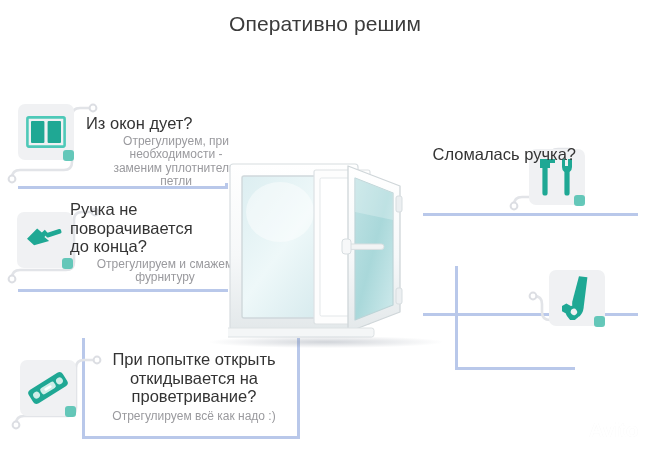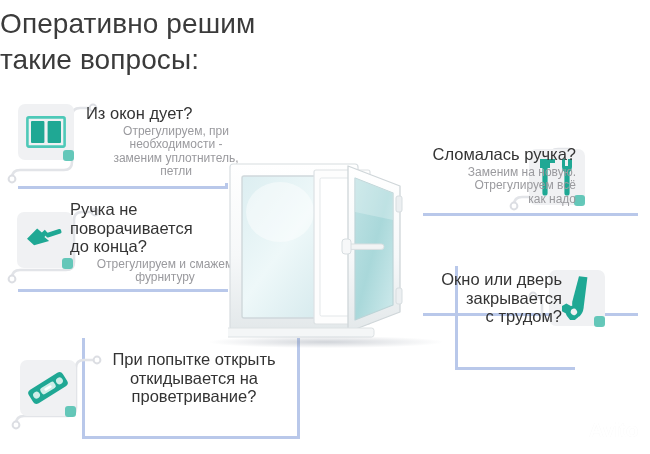--- a/index.html
+++ b/index.html
@@ -12,22 +12,22 @@
   }
   #root{position:absolute;inset:0;}
 
   
   .deco{position:absolute;background:#c3d0ef;}
   .deco.thick{background:#b9c8ea;}
 
   
   .title{
     position:absolute;left:0;top:6px;width:650px;
-    text-align:left;
-    font-size:28px;line-height:36px;
+    text-align:center;
+    font-size:21px;line-height:36px;
     color:#3b3b3b;
     font-weight:400;
     letter-spacing:0.1px;
   }
   .title span{display:block;}
 
   
   .block{position:absolute;}
   .icon-box{
     position:absolute;
@@ -102,42 +102,41 @@
 
   <div class="deco thick" style="left:82px;  top:338px; width:3px;   height:100px;"></div>
   <div class="deco thick" style="left:82px;  top:436px; width:218px; height:3px;"></div>
   <div class="deco thick" style="left:297px; top:338px; width:3px;   height:101px;"></div>
 
   <div class="deco thick" style="left:455px; top:266px; width:3px;   height:104px;"></div>
   <div class="deco thick" style="left:455px; top:367px; width:120px; height:3px;"></div>
 
   <div class="title">
     <span>Оперативно решим</span>
-    <span>такие вопросы:</span>
   </div>
 
   <div class="block" style="left:10px;top:100px;">
     <div class="conn" style="left:0;top:0;">
       <svg width="95" height="86" viewBox="0 0 95 86">
         <path d="M82,8 L70,8 Q62,8 62,16 L62,62 Q62,70 54,70 L10,70 Q2,70 2,78" fill="none" stroke="#e2e4e8" stroke-width="2.6" stroke-linecap="round"></path>
         <circle cx="83" cy="8" r="3.4" fill="#ffffff" stroke="#dcdee3" stroke-width="2"></circle>
         <circle cx="2" cy="79" r="3.4" fill="#ffffff" stroke="#dcdee3" stroke-width="2"></circle>
       </svg>
     </div>
     <div class="icon-box" style="left:8px;top:4px;">
       <div class="glyph">
         <svg width="40" height="32" viewBox="0 0 40 32">
           <rect x="1.4" y="1.4" width="37.2" height="29.2" rx="1.5" fill="none" stroke="#4ec9b8" stroke-width="2.6"></rect>
           <rect x="5" y="5" width="13.4" height="22" rx="1" fill="#1fa894"></rect>
           <rect x="21.6" y="5" width="13.4" height="22" rx="1" fill="#1fa894"></rect>
         </svg>
       </div>
       <div class="dot-sq" style="left:45px;top:46px;"></div>
     </div>
-    <div class="ta-l" style="position:absolute;left:76px;top:4px;width:180px;">
+    <div class="ta-l" style="position:absolute;left:76px;top:14px;width:180px;">
       <div class="heading">Из окон дует?</div>
       <div class="sub ta-c" style="text-align:center;">Отрегулируем, при необходимости -
 заменим уплотнитель,
 петли</div>
     </div>
   </div>
 
   <div class="block" style="left:6px;top:200px;">
     <div class="conn" style="left:0;top:0;">
       <svg width="100" height="90" viewBox="0 0 100 90">
@@ -185,20 +184,21 @@
             <circle cx="36.5" cy="21" r="3.4" fill="#cfeee8"></circle>
           </g>
         </svg>
       </div>
       <div class="dot-sq" style="left:45px;top:46px;"></div>
     </div>
     <div class="ta-c" style="position:absolute;left:72px;top:0px;width:224px;">
       <div class="heading" style="text-align:center;">При попытке открыть
 откидывается на
 проветривание?</div>
+      <div class="sub" style="text-align:center;margin-top:4px;">Отрегулируем всё как надо :)</div>
     </div>
   </div>
 
   <div class="block" style="left:404px;top:145px;">
     <div class="conn" style="left:0;top:0;">
       <svg width="170" height="84" viewBox="0 0 170 84">
         <path d="M166,4 L154,4 Q146,4 146,12 L146,44 Q146,52 138,52 L118,52 Q110,52 110,60" fill="none" stroke="#e2e4e8" stroke-width="2.6" stroke-linecap="round"></path>
         <circle cx="110" cy="61" r="3.4" fill="#ffffff" stroke="#dcdee3" stroke-width="2"></circle>
       </svg>
     </div>
@@ -208,23 +208,20 @@
 
           <path d="M6,4 L21,4 L21,8 L16,8 L16,13 L13.6,13 L13.6,38 Q13.6,40.6 11,40.6 Q8.4,40.6 8.4,38 L8.4,13 L6,13 Z" fill="#1fa894"></path>
 
           <path d="M31,4 L31,11 L34,11 L34,4 L38,4 L38,12 Q38,15.5 35.6,17 L35.6,38 Q35.6,40.6 33,40.6 Q30.4,40.6 30.4,38 L30.4,17 Q28,15.5 28,12 L28,4 Z" fill="#1fa894"></path>
         </svg>
       </div>
       <div class="dot-sq" style="left:45px;top:46px;"></div>
     </div>
     <div class="ta-r" style="position:absolute;left:-6px;top:0px;width:178px;">
       <div class="heading" style="">Сломалась ручка?</div>
-      <div class="sub" style="text-align:right;">Заменим на новую.
-Отрегулируем всё
-как надо</div>
     </div>
   </div>
 
   <div class="block" style="left:404px;top:270px;">
     <div class="conn" style="left:0;top:0;">
       <svg width="180" height="84" viewBox="0 0 180 84">
         <path d="M176,6 L164,6 Q156,6 156,14 L156,42 Q156,50 148,50 L146,50 Q138,50 138,42 L138,34 Q138,26 130,26" fill="none" stroke="#e2e4e8" stroke-width="2.6" stroke-linecap="round"></path>
         <circle cx="129" cy="26" r="3.4" fill="#ffffff" stroke="#dcdee3" stroke-width="2"></circle>
       </svg>
     </div>
@@ -236,23 +233,20 @@
             <path d="M12,24 L20,32 Q16,38 10,38 L4,38 L4,30 Q4,25 12,24 Z" fill="#1fa894"></path>
             <circle cx="12" cy="31" r="6.4" fill="#1fa894"></circle>
             <circle cx="12" cy="31" r="3.2" fill="#f0f1f3"></circle>
           </g>
           <path d="M8,30 l4.4,-2.6 l4.4,2.6 l0,5.2 l-4.4,2.6 l-4.4,-2.6 Z" fill="#1fa894"></path>
         </svg>
       </div>
       <div class="dot-sq" style="left:45px;top:46px;"></div>
     </div>
     <div class="ta-r" style="position:absolute;left:6px;top:0px;width:152px;">
-      <div class="heading" style="text-align:right;">Окно или дверь
-закрывается
-с трудом?</div>
     </div>
   </div>
 
   <div id="window-illustration">
     <div class="shadow"></div>
     <svg width="195" height="180" viewBox="0 0 195 180">
       <defs>
         <linearGradient id="glassL" x1="0" y1="0" x2="1" y2="1">
           <stop offset="0%" stop-color="#dceef1"></stop>
           <stop offset="45%" stop-color="#eef8f9"></stop>

